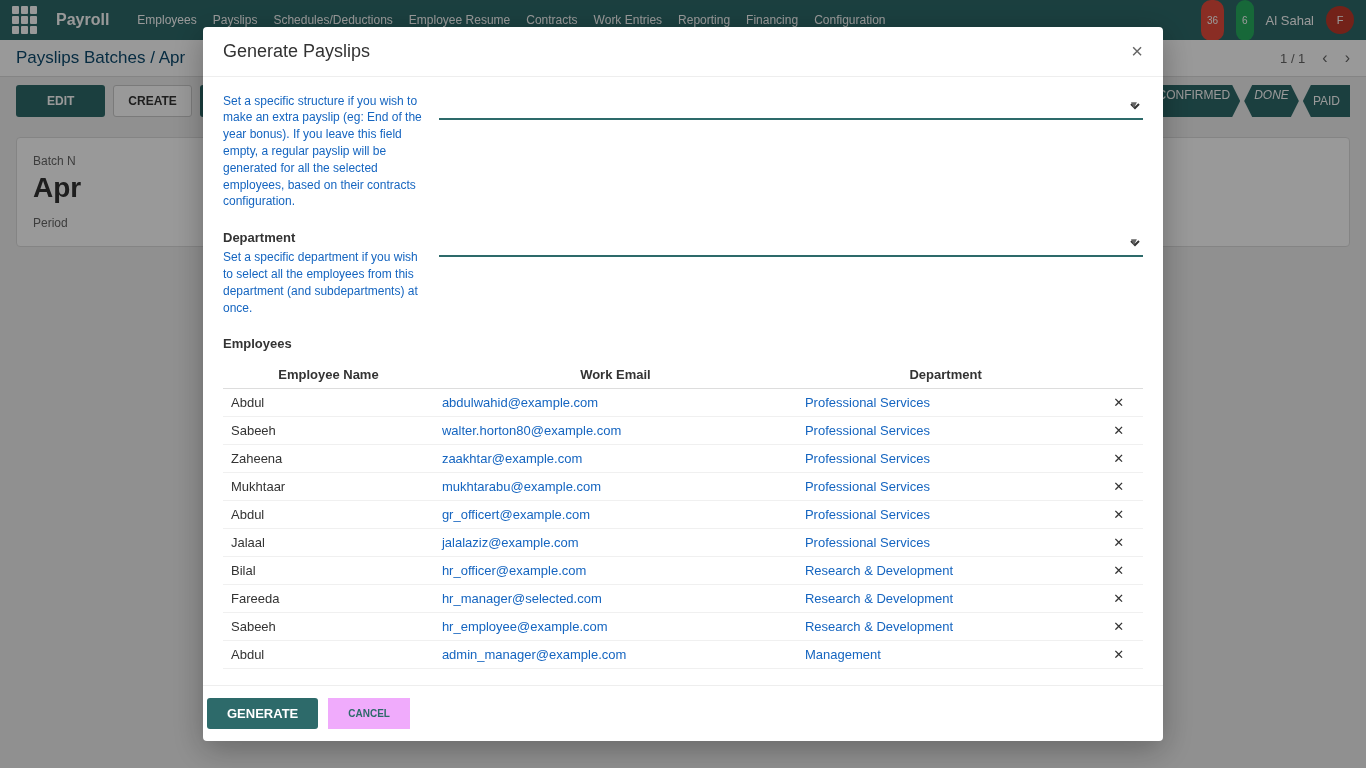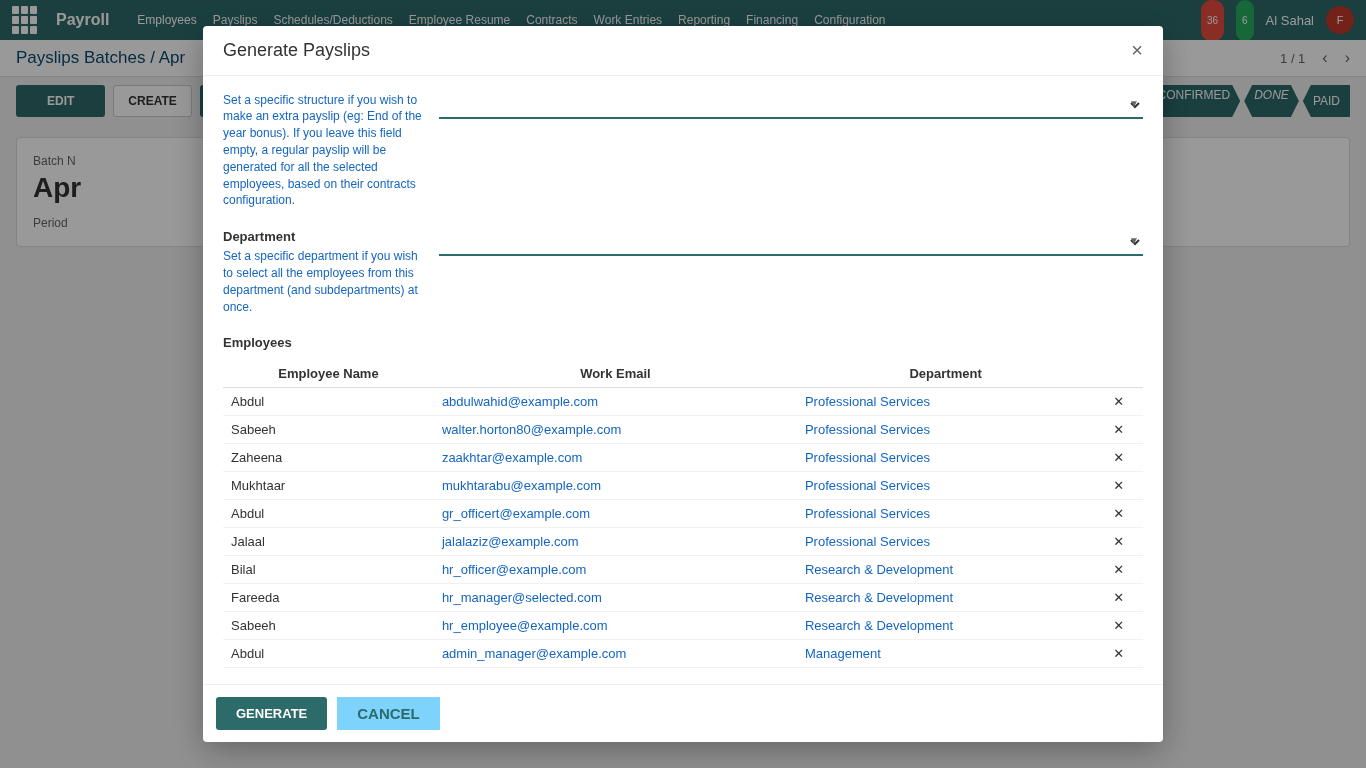--- a/index.html
+++ b/index.html
@@ -62,21 +62,21 @@
       box-shadow: 0 8px 32px rgba(0,0,0,0.3);
     }
     .modal-header {
       display: flex; align-items: center; justify-content: space-between;
       padding: 14px 20px;
       border-bottom: 1px solid #eee;
     }
     .modal-title { font-size: 18px; font-weight: 500; color: #333; }
     .modal-close { background: none; border: none; font-size: 20px; cursor: pointer; color: #666; line-height: 1; }
     .modal-body { flex: 1; overflow-y: auto; padding: 16px 20px; }
-    .modal-footer { padding: 12px 13px; border-top: 1px solid #eee; display: flex; gap: 10px; }
+    .modal-footer { padding: 12px 4px; border-top: 1px solid #eee; display: flex; gap: 10px; }
 
     
     .form-row { display: flex; align-items: flex-start; margin-bottom: 20px; }
     .form-label-col { width: 200px; }
     .form-label { font-weight: bold; font-size: 13px; color: #333; margin-bottom: 4px; }
     .form-desc { font-size: 12px; color: #1565C0; line-height: 1.4; }
     .form-input-col { flex: 1; }
     .form-select {
       width: 100%;
       border: none;
@@ -110,23 +110,23 @@
     .emp-table td.email { color: #1565C0; }
     .emp-table td.dept { color: #1565C0; }
     .emp-table td.remove { text-align: center; cursor: pointer; color: #333; }
 
     .btn-gen-modal {
       background: #2d6a6a; color: white; border: none;
       padding: 8px 20px; border-radius: 3px; cursor: pointer;
       font-size: 13px; font-weight: bold;
     }
     .btn-cancel {
-      background: #7dd3fc; color: #2d6a6a; border: none;
+      background: #f0abfc; color: #2d6a6a; border: none;
       padding: 8px 20px; cursor: pointer;
-      font-size: 15px; font-weight: bold;
+      font-size: 10px; font-weight: bold;
     }
 
     
     .modal-body::-webkit-scrollbar { width: 6px; }
     .modal-body::-webkit-scrollbar-track { background: #f1f1f1; }
     .modal-body::-webkit-scrollbar-thumb { background: #ccc; border-radius: 3px; }
   </style>
 </head>
 <body>
 

